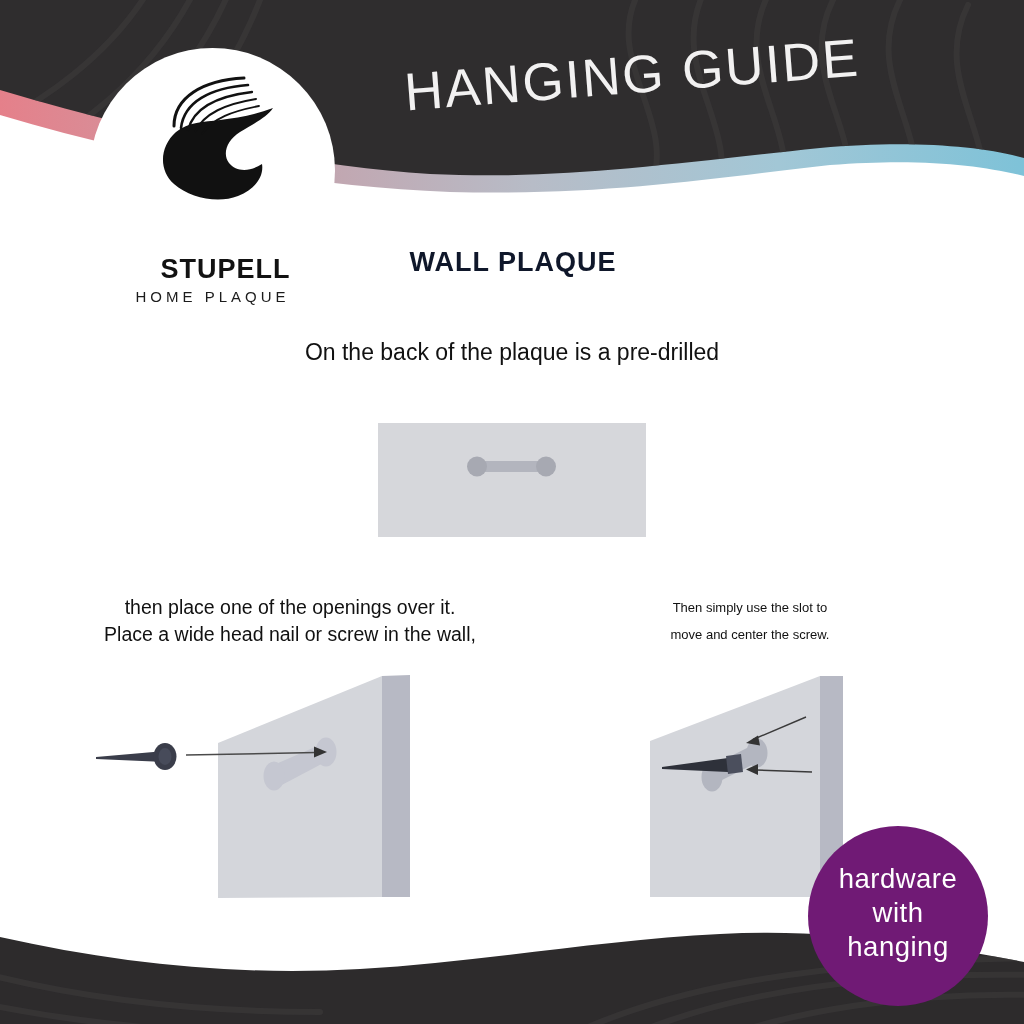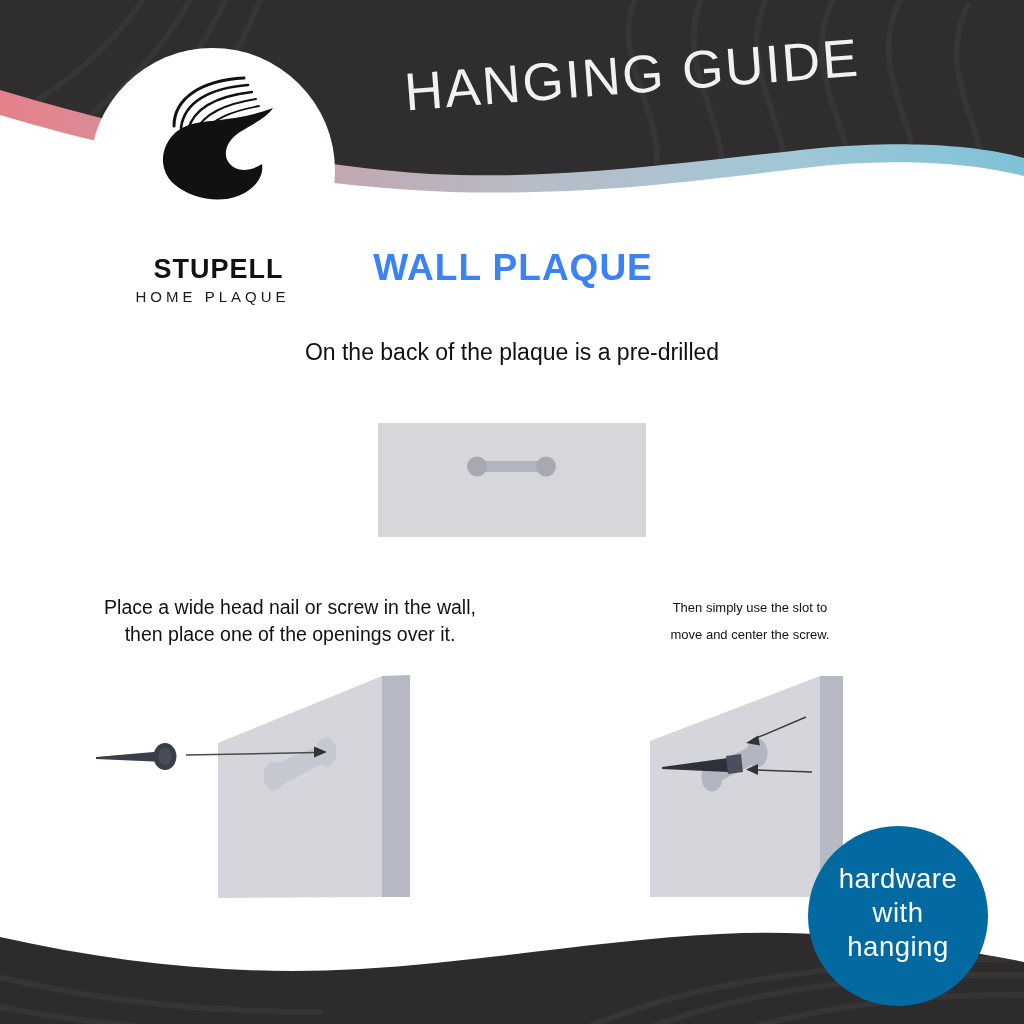--- a/index.html
+++ b/index.html
@@ -8,45 +8,45 @@
     font-family:"Liberation Sans","DejaVu Sans",sans-serif;
   }
   .bg{position:absolute;left:0;top:0;width:1024px;height:1024px;display:block;}
   
   .logo-badge{
     position:absolute;left:90px;top:48px;width:245px;height:245px;border-radius:50%;
     background:#ffffff;z-index:5;text-align:center;
   }
   .logo-badge svg{position:absolute;left:62px;top:22px;}
   .brand-name{
-    position:absolute;left:6px;top:206px;width:245px;text-align:center;
+    position:absolute;left:13px;top:206px;width:245px;text-align:center;
     font-size:27px;font-weight:600;letter-spacing:1px;color:#121212;
   }
   .brand-tagline{
     position:absolute;left:0;top:240px;width:245px;text-align:center;
     font-size:15px;font-weight:400;letter-spacing:4px;color:#1c1c1c;
   }
   
   .page-title{
     position:absolute;left:352px;top:44px;width:560px;margin:0;text-align:center;
     transform:rotate(-4.4deg);transform-origin:center;
     font-size:53px;font-weight:500;letter-spacing:2px;color:#f2f1f1;z-index:3;
   }
   .section-title{
     position:absolute;left:313px;top:247px;width:400px;margin:0;text-align:center;
-    font-size:37px;font-weight:700;letter-spacing:1px;color:#3b82f6;z-index:3;
+    font-size:27px;font-weight:700;letter-spacing:1px;color:#0f172a;z-index:3;
   }
   .text-block{position:absolute;text-align:center;color:#111;z-index:3;}
   .intro{left:212px;top:338px;width:600px;font-size:23px;line-height:29px;font-weight:500;}
   .step-left{left:88px;top:594px;width:404px;font-size:19.5px;line-height:27px;font-weight:500;}
   .step-right{left:566px;top:594px;width:368px;font-size:13px;line-height:27px;font-weight:500;}
   
   .hw-badge{
     position:absolute;left:808px;top:826px;width:180px;height:180px;border-radius:50%;
-    background:#0369a1;z-index:6;color:#ffffff;text-align:center;
+    background:#701a75;z-index:6;color:#ffffff;text-align:center;
     font-size:27.5px;font-weight:500;line-height:34px;letter-spacing:0.5px;
   }
   .hw-badge .badge-text{padding-top:36px;}
 </style>
 </head>
 <body>
 
 <div class="stage">
 
   <svg class="bg" viewBox="0 0 1024 1024">
@@ -160,22 +160,22 @@
 
   <h1 class="page-title">HANGING GUIDE</h1>
 
   <h2 class="section-title">WALL PLAQUE</h2>
 
   <div class="text-block intro">
     <div>On the back of the plaque is a pre-drilled</div>
   </div>
 
   <div class="text-block step-left">
+    <div>then place one of the openings over it.</div>
     <div>Place a wide head nail or screw in the wall,</div>
-    <div>then place one of the openings over it.</div>
   </div>
   <div class="text-block step-right">
     <div>Then simply use the slot to</div>
     <div>move and center the screw.</div>
   </div>
 
   <div class="hw-badge">
     <div class="badge-text">
       <div>hardware</div>
       <div>with</div>

